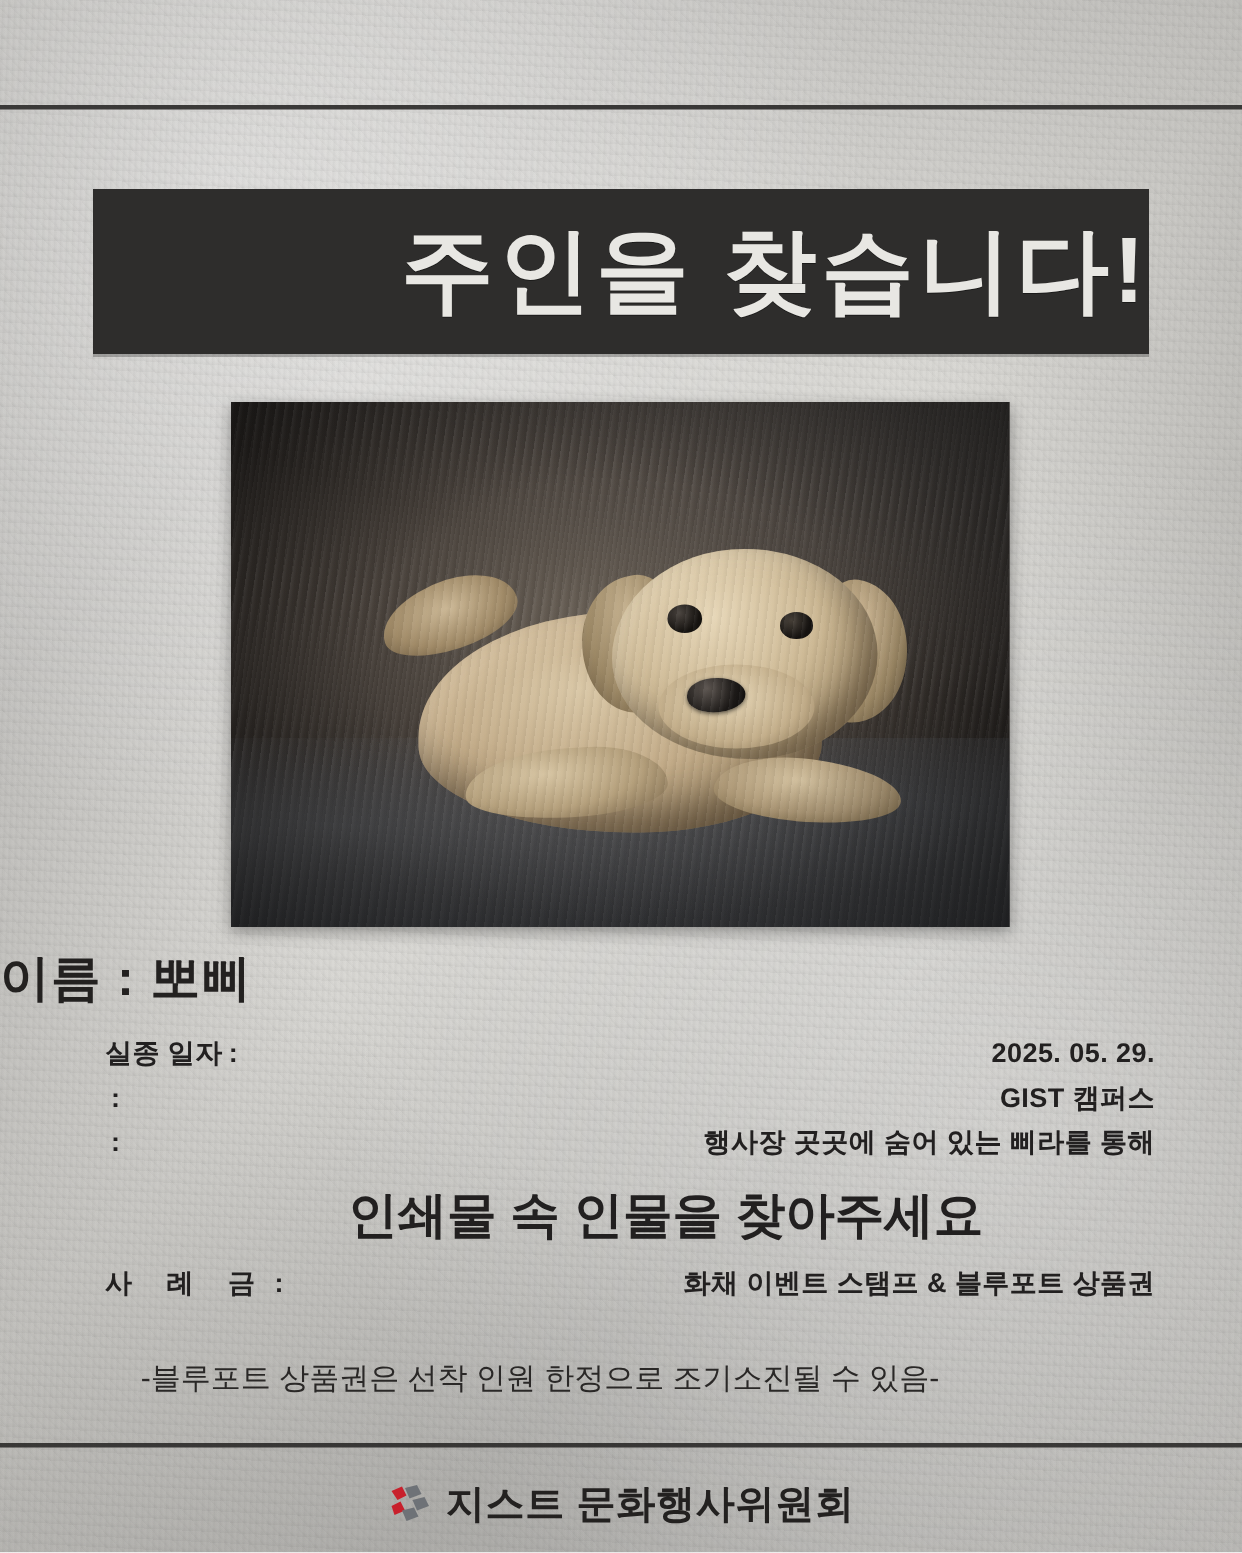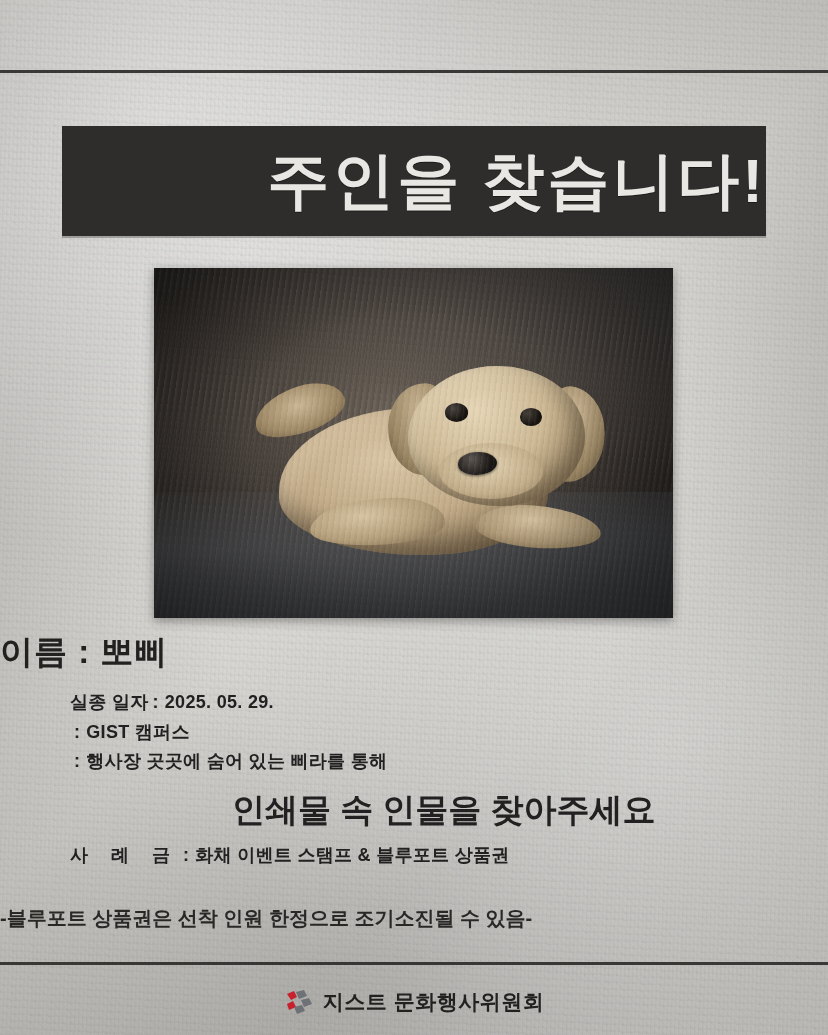--- a/index.html
+++ b/index.html
@@ -277,39 +277,41 @@
   .detail-label {
     white-space: nowrap;
     flex: 0 0 auto;
   }
   .detail-colon {
     flex: 0 0 auto;
     padding: 0 6px 0 4px;
   }
   .detail-value {
     flex: 1 1 auto;
+    text-align: right;
   }
   .detail-value-2 {
     margin-top: 16px;
     padding-left: 162px;
     font-size: 33px;
     font-weight: 700;
   }
   .spaced {
     letter-spacing: 9px;
   }
 
   .footnote {
     position: absolute;
     top: 905px;
     left: 0;
     width: 720px;
+    text-align: center;
     color: #2a2827;
     font-size: 20px;
-    font-weight: 700;
+    font-weight: 400;
     letter-spacing: 0px;
   }
 
   
   .footer {
     position: absolute;
     top: 972px;
     left: 0;
     width: 828px;
     height: 60px;
@@ -319,21 +321,21 @@
     gap: 9px;
   }
   .footer-logo {
     width: 30px;
     height: 28px;
     position: relative;
     flex: 0 0 auto;
   }
   .footer-text {
     color: #232120;
-    font-size: 21px;
+    font-size: 26px;
     font-weight: 700;
     letter-spacing: 0.5px;
   }
 </style>
 </head>
 <body>
 
 <div class="poster">
 
   <div class="rule rule-top"></div>

